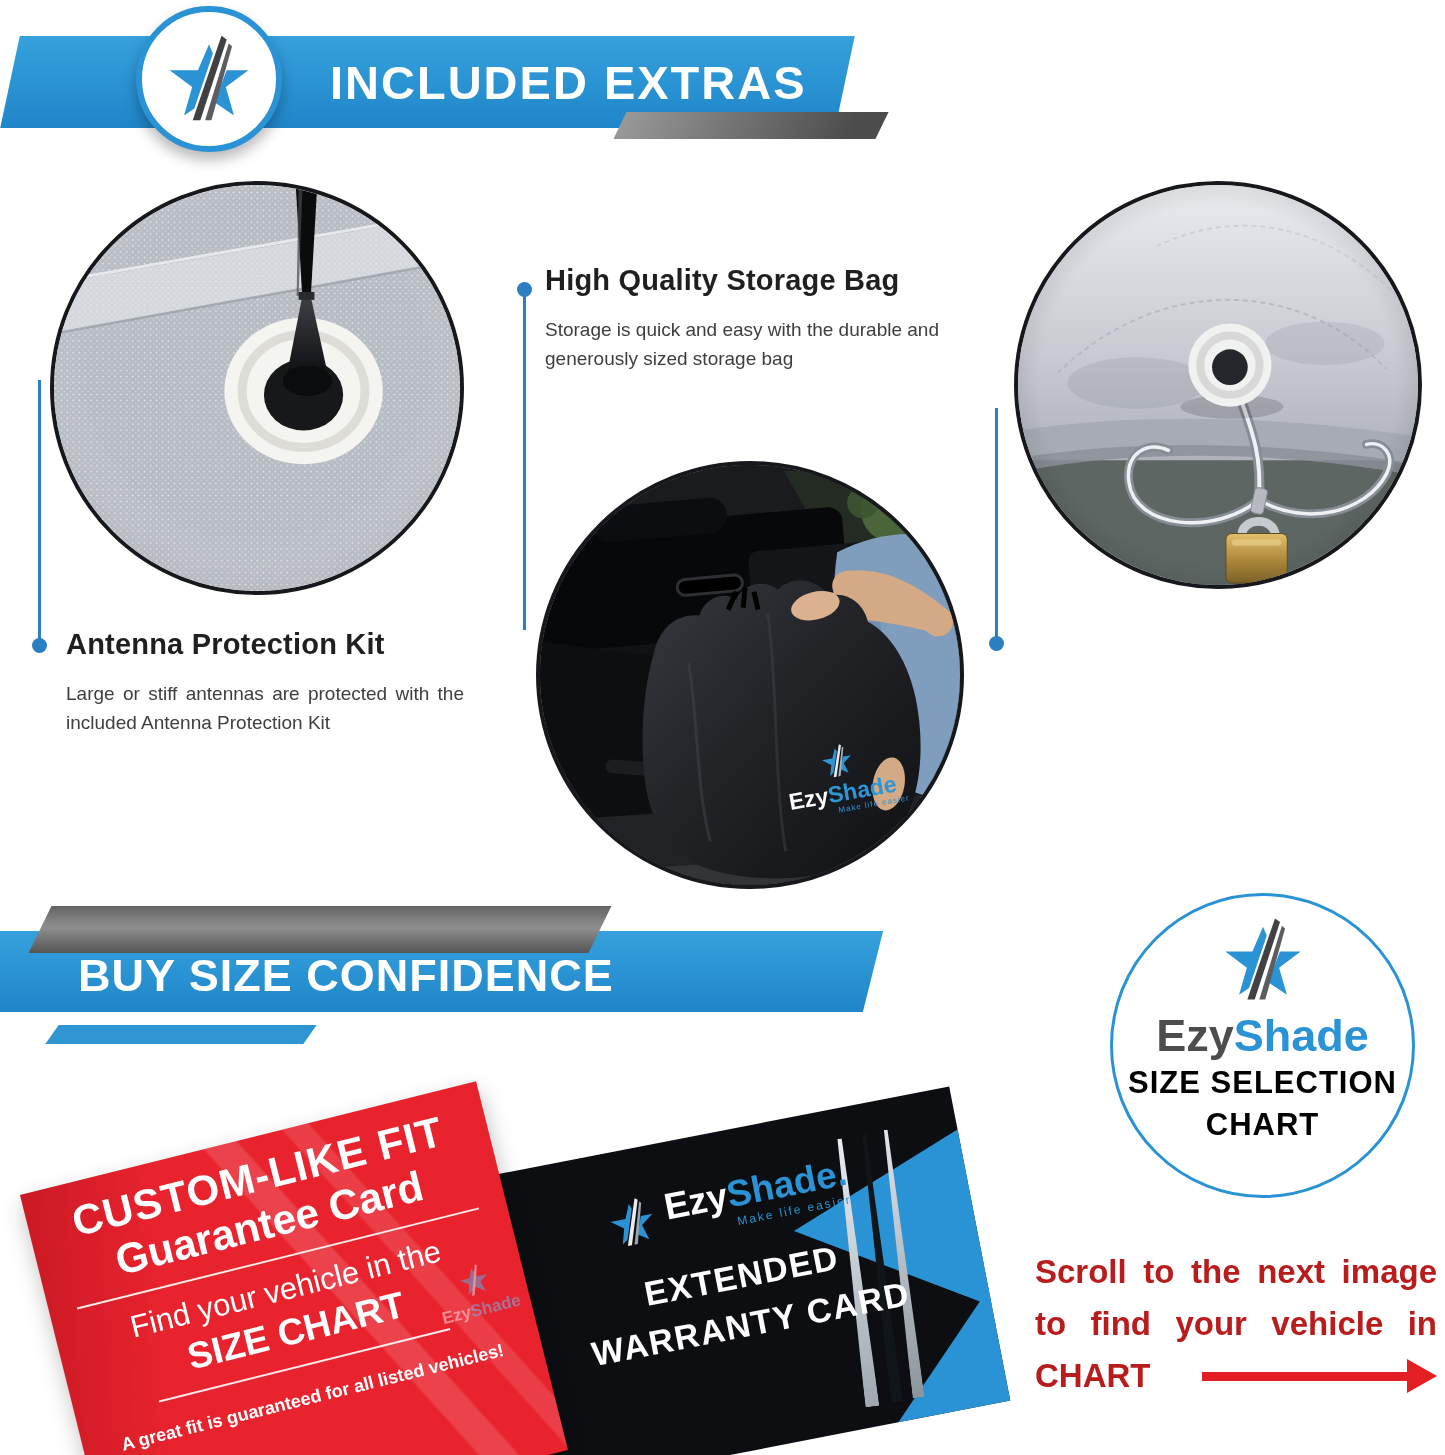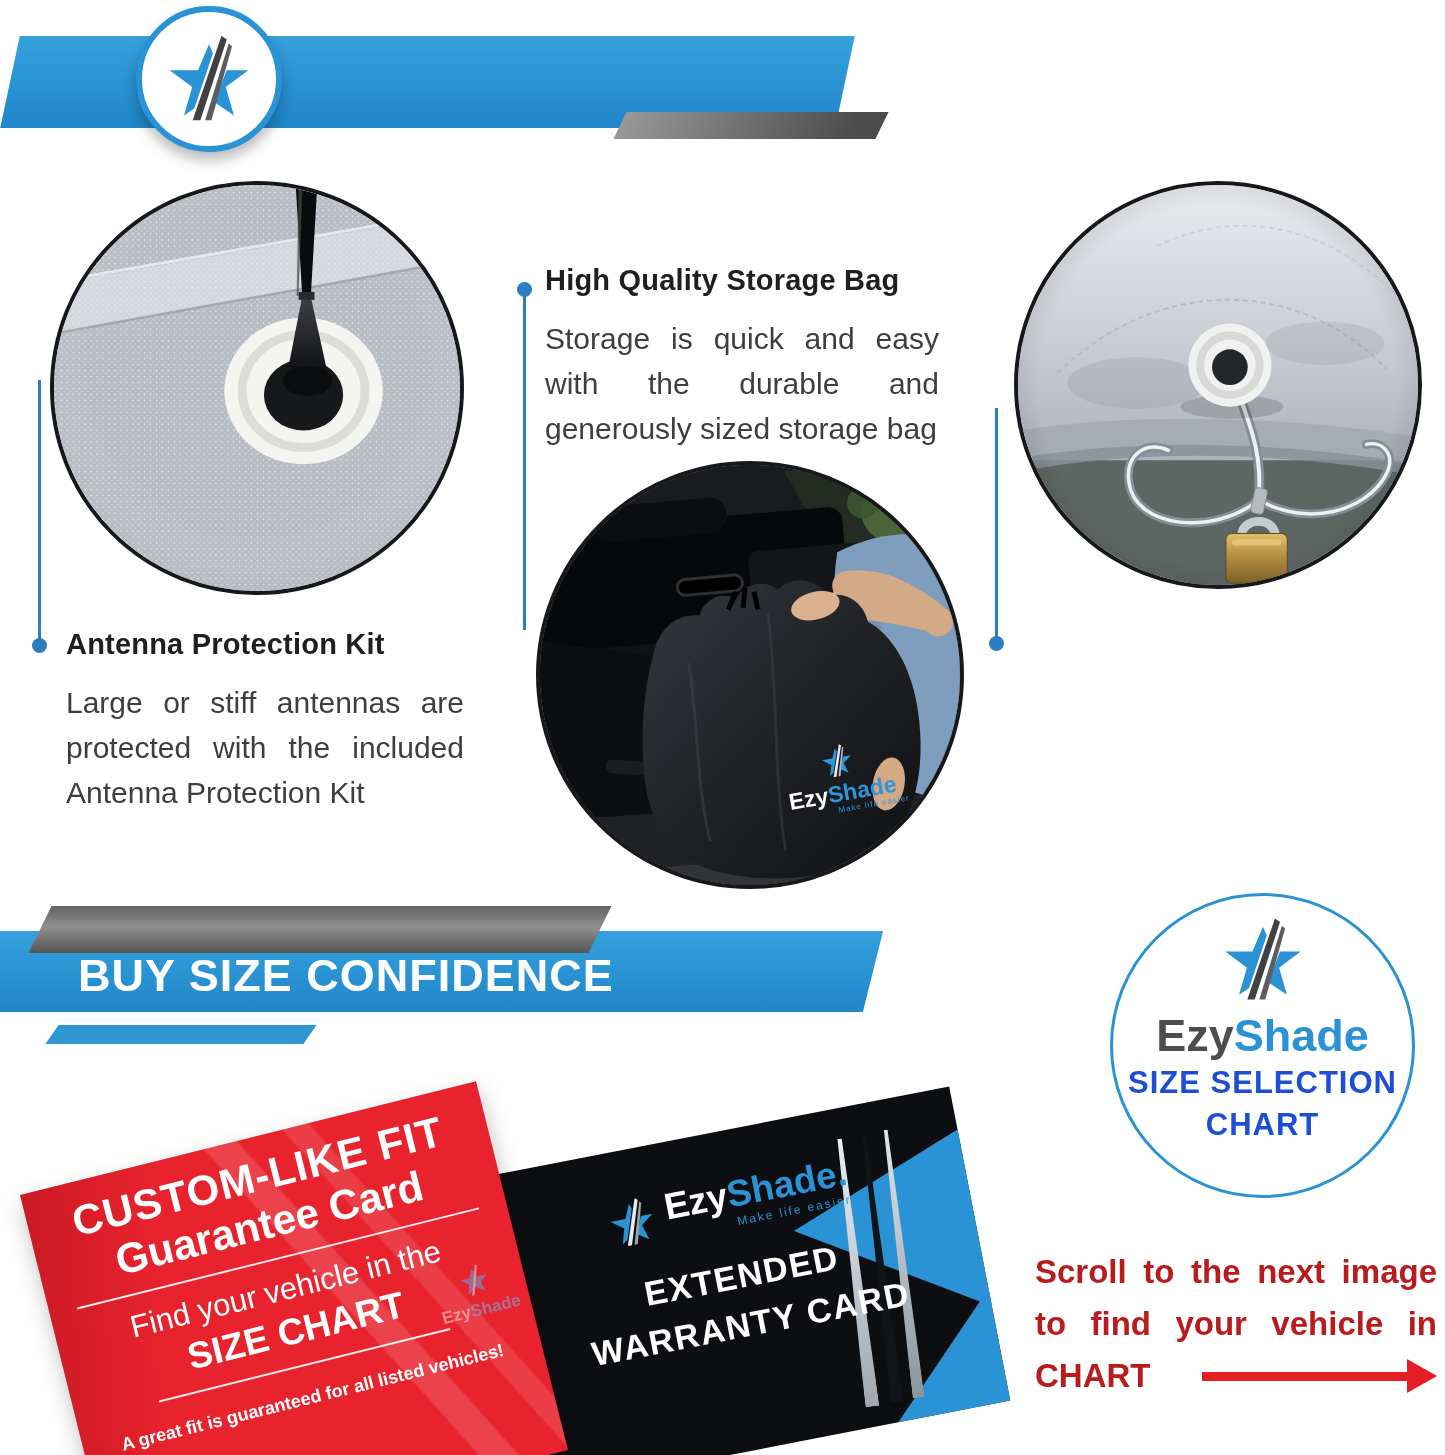--- a/index.html
+++ b/index.html
@@ -37,21 +37,21 @@
   .photo-antenna{left:50px;top:181px;width:414px;height:414px;}
   .photo-bag{left:536px;top:461px;width:428px;height:428px;}
   .photo-grommet{left:1014px;top:181px;width:408px;height:408px;}
 
   
   .cline{width:3px;background:#2b7fc0;z-index:2;}
   .cdot{width:15px;height:15px;border-radius:50%;background:#2b7fc0;z-index:2;}
 
   
   .f-title{font-size:29px;font-weight:700;color:#1f1f22;letter-spacing:.2px;z-index:2;}
-  .f-body{font-size:30px;color:#3e3e41;line-height:1.5;text-align:justify;z-index:2;}
+  .f-body{font-size:19px;color:#3e3e41;line-height:1.5;text-align:justify;z-index:2;}
 
   
   .buy-gray{
     left:40px;top:906px;width:560px;height:47px;
     background:linear-gradient(180deg,#636363 0%,#8f8f8f 45%,#555555 100%);
     transform:skewX(-26deg);z-index:3;
   }
   .buy-blue{
     left:-45px;top:931px;width:918px;height:81px;
     background:linear-gradient(180deg,#36a1dd 0%,#1f86c9 100%);
@@ -68,21 +68,21 @@
   
   .size-badge{
     left:1110px;top:893px;width:305px;height:305px;border-radius:50%;
     background:#fff;border:3px solid #2a93d5;box-sizing:border-box;z-index:1;
     display:flex;flex-direction:column;align-items:center;text-align:center;
   }
   .size-badge .star{margin-top:16px;}
   .badge-brand{font-size:45px;font-weight:700;margin-top:2px;}
   .badge-brand .ezy{color:#4d4d4f;}
   .badge-brand .shade{color:#2a93d5;}
-  .badge-line{font-size:31px;font-weight:700;color:#1d4ed8;letter-spacing:1px;line-height:1.35;}
+  .badge-line{font-size:31px;font-weight:700;color:#000000;letter-spacing:1px;line-height:1.35;}
 
   
   .note{left:1035px;top:1246px;width:402px;z-index:2;color:#b91c1c;font-weight:700;font-size:33px;line-height:52px;}
   .note-line{text-align:justify;text-align-last:justify;}
   .note-last{display:flex;align-items:center;}
   .arrow-shaft{flex:1;height:9px;background:#e41f24;margin-left:52px;}
   .arrow-head{width:0;height:0;border-left:30px solid #e41f24;border-top:17px solid transparent;border-bottom:17px solid transparent;}
 
   
   .card{transform-origin:0 0;box-sizing:border-box;}
@@ -135,20 +135,21 @@
   .bag-logo .t .shade{color:#2e96d6;}
   .bag-logo .tag{font-size:8px;color:#2e96d6;letter-spacing:1px;text-align:right;}
 </style>
 </head>
 <body>
 
 <div id="canvas">
 
   <div class="abs hdr-banner"></div>
   <div class="abs hdr-accent"></div>
+  <div class="abs hdr-title">INCLUDED EXTRAS</div>
   <div class="abs logo-badge">
     <span>
       <svg width="96" height="96" viewBox="0 0 100 100">
         <polygon points="50,16 61.5,43 91,43 67.5,60.5 76,90 50,72.5 24,90 32.5,60.5 9,43 38.5,43" fill="#2a93d5"></polygon>
         <polygon points="30,97 61,5 77,20 48,97" fill="#ffffff"></polygon>
         <polygon points="33,95 63,7 68.5,11 41,95" fill="#414144"></polygon>
         <polygon points="46,95 70.5,15 74,18 52.5,95" fill="#5d5d60"></polygon>
       </svg>
     </span>
   </div>

